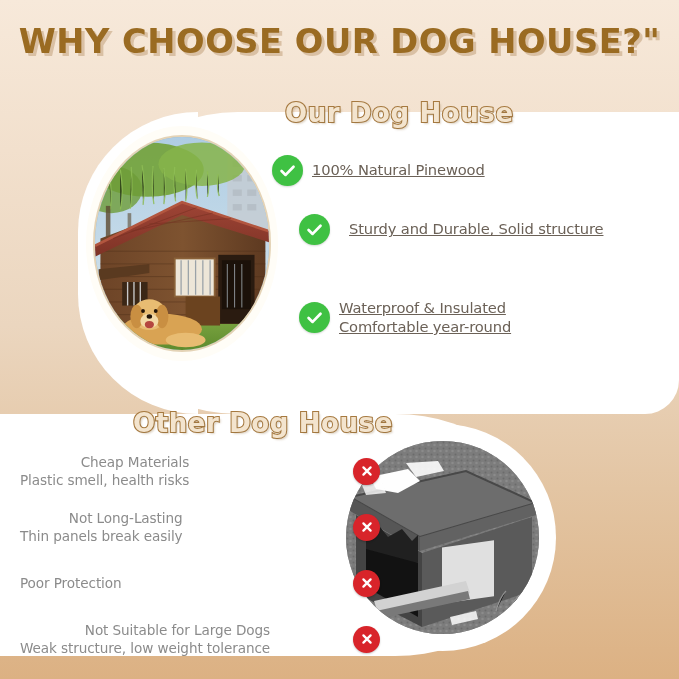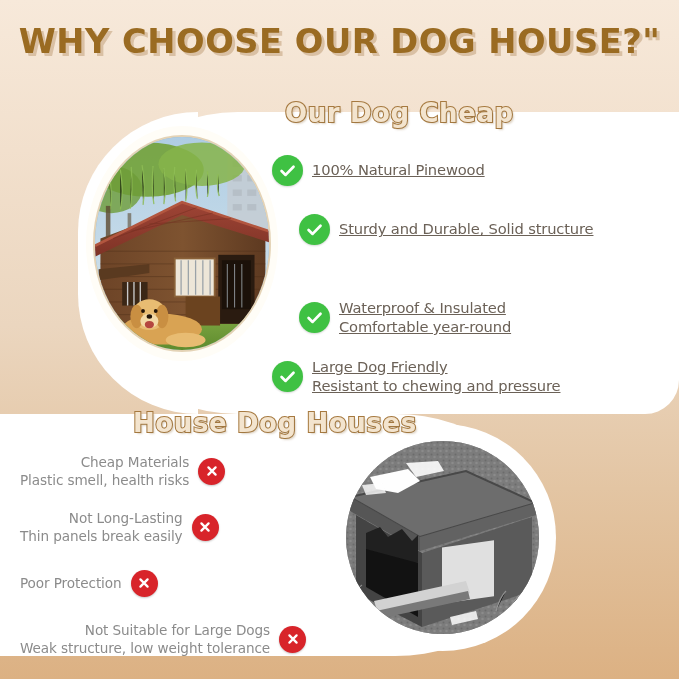--- a/index.html
+++ b/index.html
@@ -95,33 +95,33 @@
   .pro{
     position:relative;display:flex;align-items:center;
     margin-bottom:11px;min-height:48px;
   }
   .pro .badge{flex:0 0 auto;margin-right:9px;}
   .pro .txt{
     font-size:14.7px;line-height:19.5px;color:#6B6157;
     font-family:"DejaVu Sans",sans-serif;
     letter-spacing:-.15px;white-space:nowrap;text-decoration:underline;
   }
-  .pro.indent{padding-left:27px;}
+  .pro.indent{padding-left:27px;gap:10px;}
   .pro.indent2{padding-left:27px;margin-top:40px;}
 
   .badge-check{
     width:31px;height:31px;border-radius:50%;
     background:#3FC143;display:flex;align-items:center;justify-content:center;
     box-shadow:0 1px 2px rgba(0,0,0,.16);
   }
   .badge-check svg{width:19px;height:19px;display:block;}
 
   .cons{position:absolute;left:20px;top:450px;width:360px;}
   .con{
-    position:relative;display:flex;align-items:center;justify-content:flex-start;
+    position:relative;display:flex;align-items:center;justify-content:space-between;
     margin-bottom:14px;min-height:42px;
   }
   .con .txt{
     text-align:right;font-size:13.6px;line-height:18.5px;color:#8B8B8B;
     font-family:"DejaVu Sans",sans-serif;letter-spacing:-.1px;white-space:nowrap;
   }
   .con .badge{flex:0 0 auto;margin-left:9px;}
   .badge-x{
     width:27px;height:27px;border-radius:50%;
     background:#D8242A;display:flex;align-items:center;justify-content:center;
@@ -256,21 +256,21 @@
           <ellipse cx="60" cy="198" rx="3" ry="2.4" fill="#231408"></ellipse>
           <circle cx="53" cy="192" r="2.1" fill="#231408"></circle>
           <circle cx="67" cy="192" r="2.1" fill="#231408"></circle>
           <ellipse cx="100" cy="224" rx="22" ry="8" fill="#E8BC72"></ellipse>
         </g>
       </svg>
     </div>
   </div>
 
   <div class="sec-head head-ours">
-    <span>Our Dog Cheap</span>
+    <span>Our Dog House</span>
   </div>
 
   <div class="pros">
 
     <div class="pro">
       <span class="badge">
         <span class="badge-check">
           <svg viewBox="0 0 24 24">
               <path d="M4.5 12.6 L9.6 17.6 L19.6 7.2" fill="none" stroke="#fff" stroke-width="3.4" stroke-linecap="round" stroke-linejoin="round"></path>
             </svg>
@@ -301,33 +301,20 @@
               <path d="M4.5 12.6 L9.6 17.6 L19.6 7.2" fill="none" stroke="#fff" stroke-width="3.4" stroke-linecap="round" stroke-linejoin="round"></path>
             </svg>
         </span>
       </span>
       <span class="txt">
         <span>Waterproof &amp; Insulated</span><br>
         <span>Comfortable year-round</span>
       </span>
     </div>
 
-    <div class="pro">
-      <span class="badge">
-        <span class="badge-check">
-          <svg viewBox="0 0 24 24">
-              <path d="M4.5 12.6 L9.6 17.6 L19.6 7.2" fill="none" stroke="#fff" stroke-width="3.4" stroke-linecap="round" stroke-linejoin="round"></path>
-            </svg>
-        </span>
-      </span>
-      <span class="txt">
-        <span>Large Dog Friendly</span><br>
-        <span>Resistant to chewing and pressure</span>
-      </span>
-    </div>
   </div>
 
   <div class="panel-bot"></div>
 
   <div class="photo-circle">
     <div class="inner">
       <svg viewBox="0 0 193 193" preserveAspectRatio="xMidYMid slice">
         <defs>
           <linearGradient id="gr1" x1="0" y1="0" x2="0" y2="1">
             <stop offset="0" stop-color="#8E8E8E"></stop>
@@ -371,21 +358,21 @@
             <path d="M6 160 q4 -12 10 -16"></path>
         </g>
         <g fill="#EFEFEF" opacity=".85">
           <path d="M104 176 L130 170 L132 178 L106 184 Z"></path>
         </g>
       </svg>
     </div>
   </div>
 
   <div class="sec-head head-others">
-    <span>House Dog Houses</span>
+    <span>Other Dog House</span>
   </div>
 
   <div class="cons">
 
     <div class="con">
       <span class="txt">
         <span>Cheap Materials</span><br>
         <span>Plastic smell, health risks</span>
       </span>
       <span class="badge">

